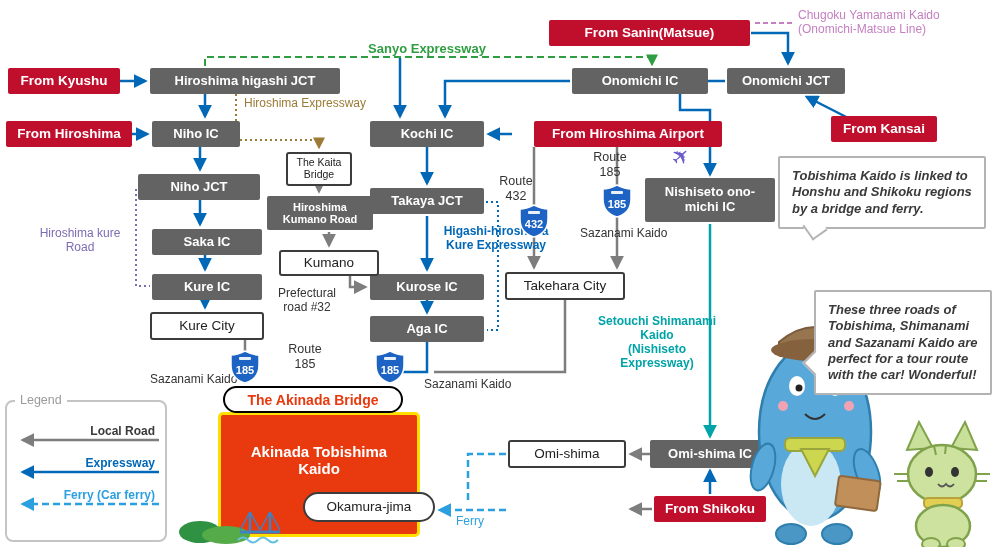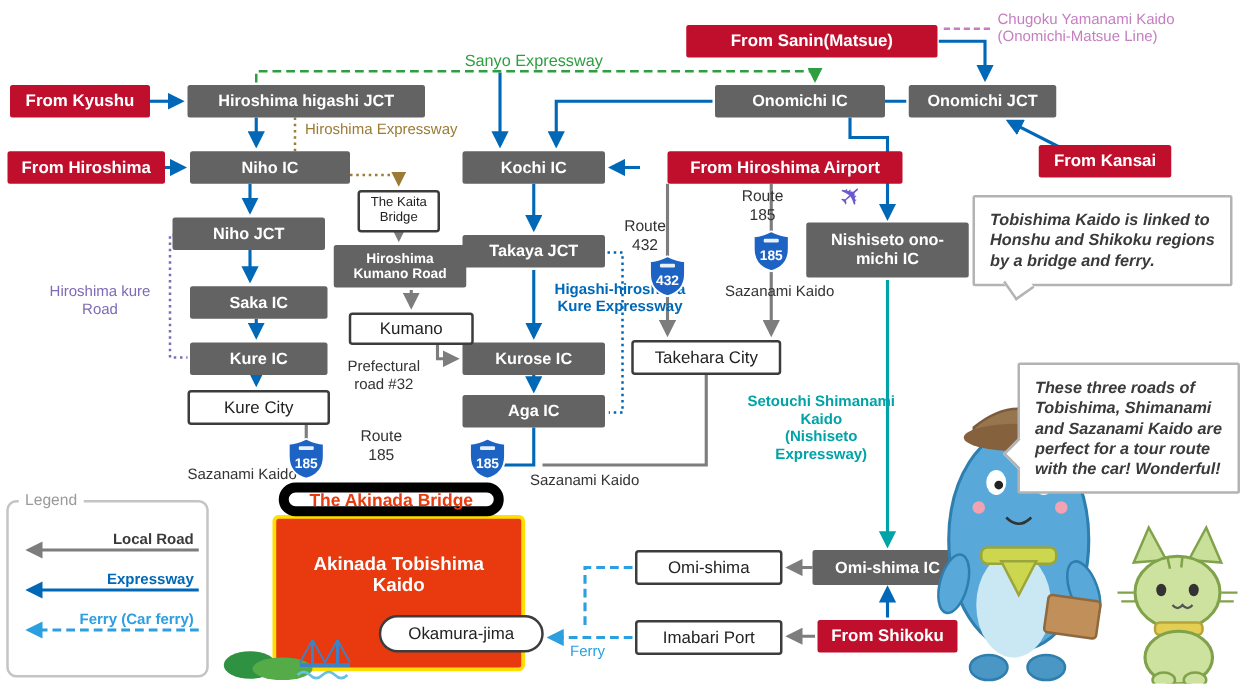--- a/index.html
+++ b/index.html
@@ -9,21 +9,21 @@
   .pre{white-space:pre-line;}
   .b{position:absolute;box-sizing:border-box;display:flex;align-items:center;justify-content:center;
      text-align:center;line-height:1.12;z-index:4;}
   .red{background:#c00e2d;color:#fff;font-weight:bold;font-size:13.5px;border-radius:2px;}
   .gray{background:#636363;color:#fff;font-weight:bold;font-size:13px;border-radius:2px;}
   .white{background:#fff;border:2px solid #3c3c3c;color:#222;font-size:13.5px;border-radius:3px;}
   .small{font-size:10.5px;}
   .mid{font-size:11px;}
   .lbl{position:absolute;line-height:1.18;font-size:12px;color:#333;z-index:2;}
   .shield{position:absolute;z-index:3;}
-  .bridge-label{position:absolute;box-sizing:border-box;background:#fff;border:8px solid #000000;
+  .bridge-label{position:absolute;box-sizing:border-box;background:#fff;border:2px solid #000000;
      border-radius:14px;color:#e8390f;font-weight:bold;font-size:14px;display:flex;align-items:center;
      justify-content:center;z-index:4;text-align:right;}
   .kaido-box{position:absolute;box-sizing:border-box;background:#e8390f;border:3px solid #ffdf00;
      border-radius:5px;color:#fff;font-weight:bold;font-size:15px;text-align:center;z-index:3;
      display:flex;justify-content:center;align-items:flex-start;padding-top:28px;}
   .plane{position:absolute;z-index:2;font-size:22px;color:#6a5acd;transform:rotate(-42deg);}
   .legend{position:absolute;box-sizing:border-box;background:#fff;border:2px solid #c4c4c4;
      border-radius:8px;z-index:2;}
   .legend-title{position:absolute;top:-9px;left:8px;background:#fff;padding:0 5px;color:#9a9a9a;font-size:12.5px;}
   .lg-label{position:absolute;right:10px;font-size:12px;font-weight:bold;}
@@ -106,21 +106,21 @@
     <path class="pT" d="M710,224 V436" marker-end="url(#aT)"></path>
     <path class="pGn" d="M205,66 V57 H652 V64" marker-end="url(#aGn)"></path>
     <path class="pF" d="M506,510 H440" marker-end="url(#aF)"></path>
     <path class="pF" d="M506,454 H468 V504"></path>
     <path class="pBr" d="M236,94 V140 H319 V147" marker-end="url(#aBr)"></path>
     <path class="pPu" d="M150,188 H136 V286 H150"></path>
     <path class="pBd" d="M486,202 H498 V330 H487"></path>
     <path class="pPl" d="M755,23 H795"></path>
   </svg>
 
-  <div class="lbl pre" style="left:360px;top:41px;width:134px;text-align:center;color:#2f9e41;font-weight:normal;font-size:13px">Sanyo Expressway</div>
+  <div class="lbl pre" style="left:360px;top:41px;width:134px;text-align:center;color:#2f9e41;font-weight:bold;font-size:13px">Sanyo Expressway</div>
   <div class="lbl pre" style="left:244px;top:96px;width:140px;color:#9b7b35">Hiroshima Expressway</div>
   <div class="lbl pre" style="left:28px;top:226px;width:104px;text-align:center;color:#7d6bb5">Hiroshima kure
 Road</div>
   <div class="lbl pre" style="left:436px;top:224px;width:120px;text-align:center;color:#0068b7;font-weight:bold">Higashi-hiroshima
 Kure Expressway</div>
   <div class="lbl pre" style="left:798px;top:8px;width:190px;color:#c57fc1">Chugoku Yamanami Kaido
 (Onomichi-Matsue Line)</div>
   <div class="lbl pre" style="left:592px;top:314px;width:130px;text-align:center;color:#00a3a8;font-weight:bold">Setouchi Shimanami
 Kaido
 (Nishiseto Expressway)</div>
@@ -160,21 +160,21 @@
   </svg>
 
   <div class="b red" style="left:8px;top:68px;width:112px;height:26px">From Kyushu</div>
   <div class="b red" style="left:6px;top:121px;width:126px;height:26px">From Hiroshima</div>
   <div class="b red" style="left:549px;top:20px;width:201px;height:26px">From Sanin(Matsue)</div>
   <div class="b red" style="left:534px;top:121px;width:188px;height:26px">From Hiroshima Airport</div>
   <div class="b red" style="left:831px;top:116px;width:106px;height:26px">From Kansai</div>
   <div class="b red" style="left:654px;top:496px;width:112px;height:26px">From Shikoku</div>
 
   <div class="b gray" style="left:150px;top:68px;width:190px;height:26px">Hiroshima higashi JCT</div>
-  <div class="b gray" style="left:152px;top:121px;width:128px;height:26px">Niho IC</div>
+  <div class="b gray" style="left:152px;top:121px;width:88px;height:26px">Niho IC</div>
   <div class="b gray" style="left:138px;top:174px;width:122px;height:26px">Niho JCT</div>
   <div class="b gray" style="left:152px;top:229px;width:110px;height:26px">Saka IC</div>
   <div class="b gray" style="left:152px;top:274px;width:110px;height:26px">Kure IC</div>
   <div class="b gray" style="left:370px;top:121px;width:114px;height:26px">Kochi IC</div>
   <div class="b gray" style="left:370px;top:188px;width:114px;height:26px">Takaya JCT</div>
   <div class="b gray" style="left:370px;top:274px;width:114px;height:26px">Kurose IC</div>
   <div class="b gray" style="left:370px;top:316px;width:114px;height:26px">Aga IC</div>
   <div class="b gray pre mid" style="left:267px;top:196px;width:106px;height:34px">Hiroshima
 Kumano Road</div>
   <div class="b gray" style="left:572px;top:68px;width:136px;height:26px">Onomichi IC</div>
@@ -182,21 +182,20 @@
   <div class="b gray pre" style="left:645px;top:178px;width:130px;height:44px">Nishiseto ono-
 michi IC</div>
   <div class="b gray" style="left:650px;top:440px;width:120px;height:28px">Omi-shima IC</div>
 
   <div class="b white pre small" style="left:286px;top:152px;width:66px;height:34px">The Kaita
 Bridge</div>
   <div class="b white" style="left:150px;top:312px;width:114px;height:28px">Kure City</div>
   <div class="b white" style="left:279px;top:250px;width:100px;height:26px">Kumano</div>
   <div class="b white" style="left:505px;top:272px;width:120px;height:28px">Takehara City</div>
   <div class="b white" style="left:508px;top:440px;width:118px;height:28px">Omi-shima</div>
-  <div class="b white" style="left:508px;top:496px;width:118px;height:28px">Imabari Port</div>
 
   <div class="kaido-box pre" style="left:218px;top:412px;width:202px;height:125px">Akinada Tobishima
 Kaido</div>
   <div class="bridge-label" style="left:223px;top:386px;width:180px;height:27px">The Akinada Bridge</div>
   <div class="b white" style="left:303px;top:492px;width:132px;height:30px;border-radius:15px;z-index:6">Okamura-jima</div>
 
   <svg class="hills" style="left:178px;top:496px" width="104" height="48" viewBox="0 0 104 48">
     <ellipse cx="22" cy="36" rx="21" ry="11" fill="#2f9242"></ellipse>
     <ellipse cx="48" cy="39" rx="24" ry="9" fill="#55ab47"></ellipse>
     <g stroke="#3f82c4" fill="none">

